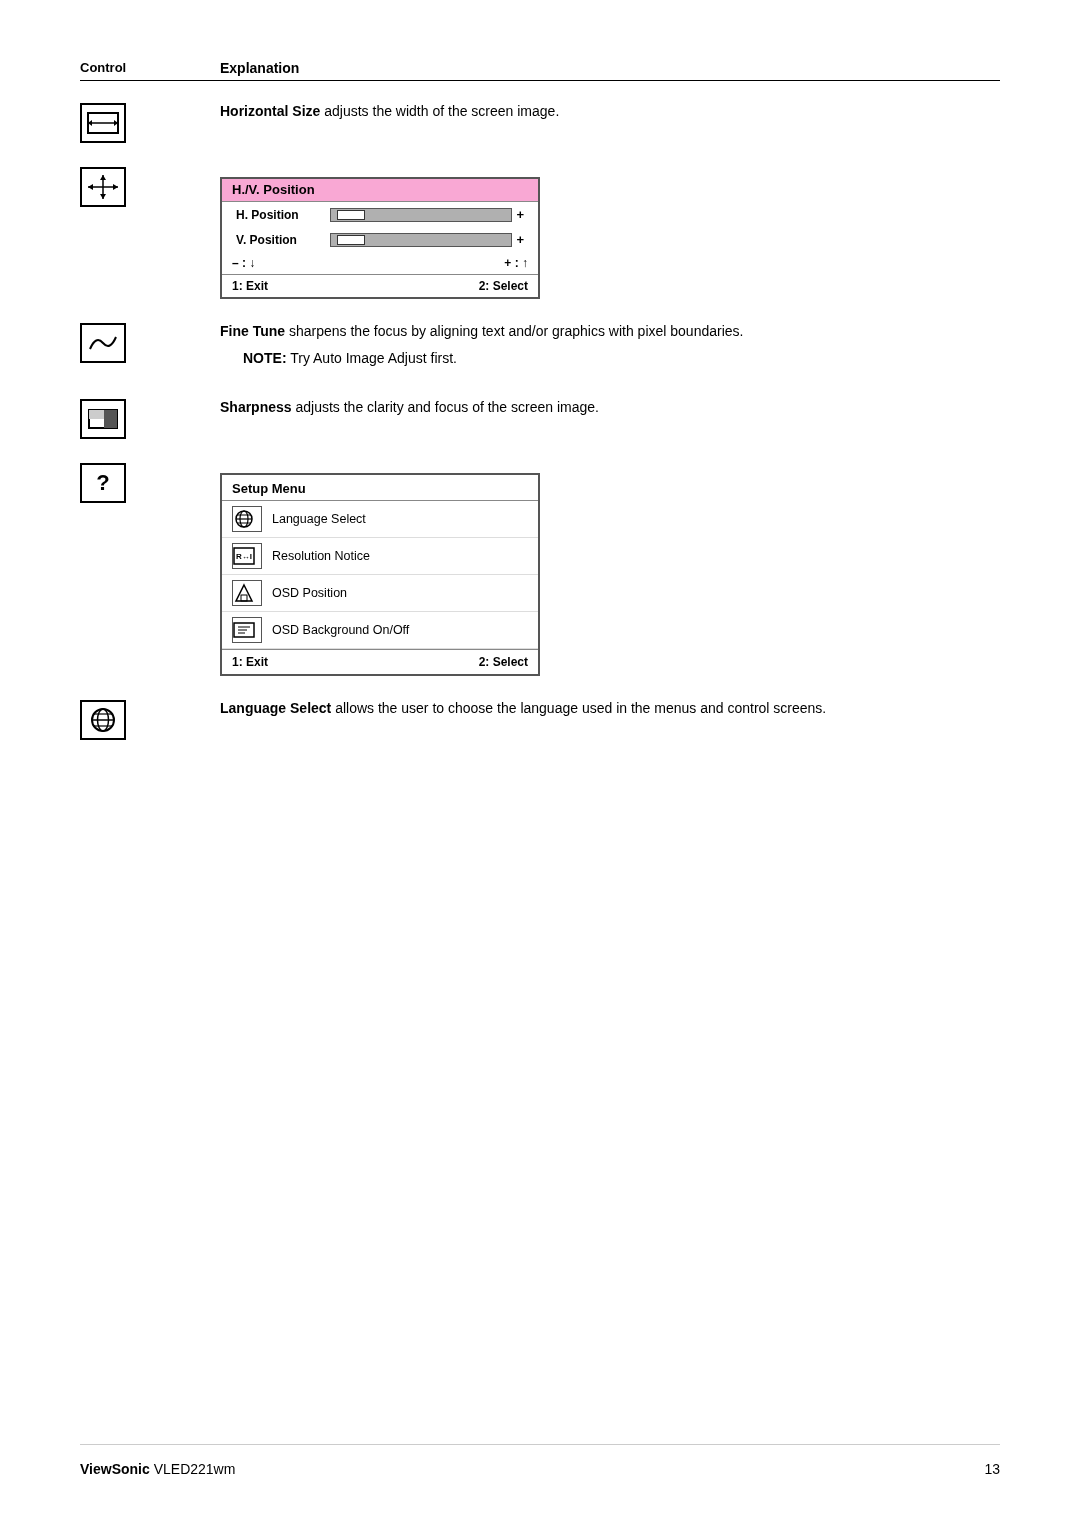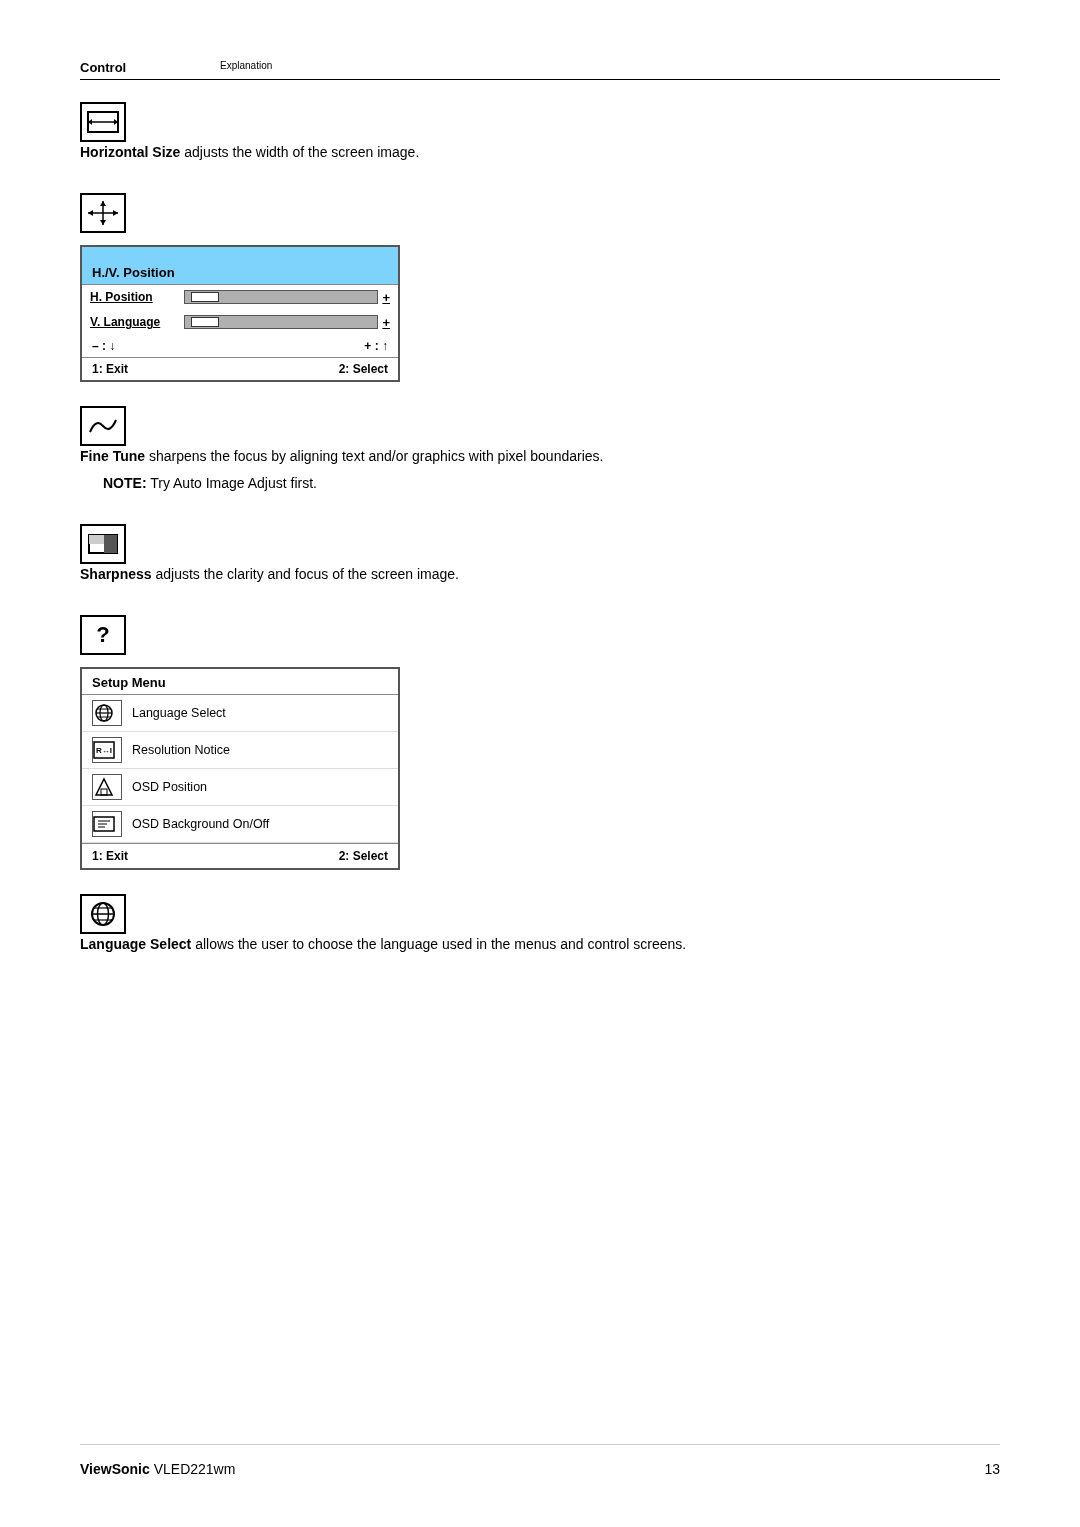--- a/index.html
+++ b/index.html
@@ -28,28 +28,27 @@
       padding-bottom: 4px;
       margin-bottom: 20px;
     }
     .header-control {
       font-weight: bold;
       font-size: 13px;
       width: 140px;
       min-width: 140px;
     }
     .header-explanation {
-      font-weight: normal;
-      font-size: 10px;
+      font-weight: bold;
+      font-size: 14px;
     }
 
     
     .content-row {
       display: flex;
-      flex-direction: column;
       align-items: flex-start;
       margin-bottom: 22px;
       margin-top: 14px;
     }
 
     .icon-cell {
       width: 140px;
       min-width: 140px;
       display: flex;
       align-items: flex-start;
@@ -80,34 +79,33 @@
     
     .diagram-box {
       border: 2px solid #555;
       width: 320px;
       margin: 12px 0 0 0;
       padding: 0;
       background: #fff;
     }
 
     .diagram-title {
-      background: #7dd3fc;
-      padding: 18px 10px 4px 10px;
+      background: #f9a8d4;
+      padding: 3px 10px 4px 10px;
       font-weight: bold;
       font-size: 13px;
       border-bottom: 1px solid #888;
     }
 
     .diagram-row {
       display: flex;
-      align-items: flex-start;
-      padding: 5px 8px;
+      align-items: flex-end;
+      padding: 5px 14px;
       font-size: 12px;
       font-weight: bold;
-      text-decoration: underline;
     }
 
     .diagram-label {
       width: 90px;
       font-weight: bold;
       font-size: 12px;
     }
 
     .slider-track {
       flex: 1;
@@ -260,21 +258,21 @@
       <div class="diagram-box">
         <div class="diagram-title">H./V. Position</div>
         <div class="diagram-row">
           <div class="diagram-label">H. Position</div>
           <div class="slider-track">
             <div class="slider-thumb"></div>
           </div>
           <span class="slider-plus">+</span>
         </div>
         <div class="diagram-row">
-          <div class="diagram-label">V. Language</div>
+          <div class="diagram-label">V. Position</div>
           <div class="slider-track">
             <div class="slider-thumb"></div>
           </div>
           <span class="slider-plus">+</span>
         </div>
         <div class="diagram-nav">
           <span>– : ↓</span>
           <span style="flex:1"></span>
           <span>+ : ↑</span>
         </div>

